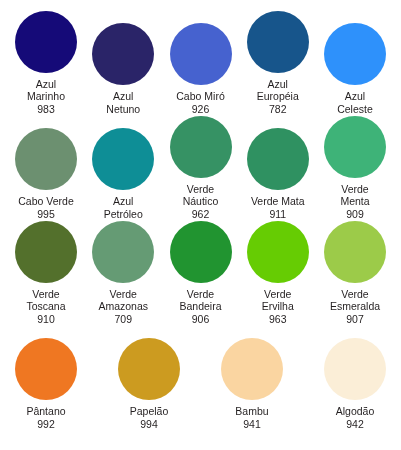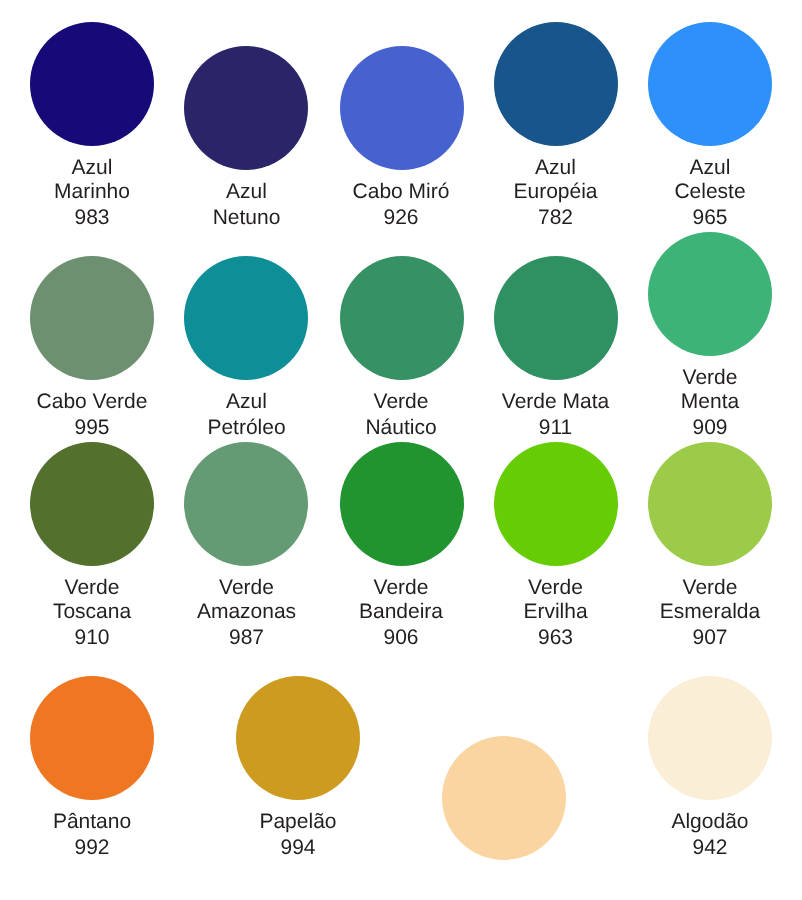--- a/index.html
+++ b/index.html
@@ -93,21 +93,20 @@
         <span class="swatch-name">Azul
 Européia</span>
         <span class="swatch-code">782</span>
       </div>
     </div>
     <div class="swatch-cell">
       <div class="swatch-disc" style="background-color: rgb(46, 145, 251);"></div>
       <div class="swatch-caption">
         <span class="swatch-name">Azul
 Celeste</span>
-        <span class="swatch-code">965</span>
       </div>
     </div>
   </div>
 
   <div class="swatch-row">
     <div class="swatch-cell">
       <div class="swatch-disc" style="background-color: rgb(108, 144, 112);"></div>
       <div class="swatch-caption">
         <span class="swatch-name">Cabo Verde</span>
         <span class="swatch-code">995</span>
@@ -118,20 +117,21 @@
       <div class="swatch-caption">
         <span class="swatch-name">Azul
 Petróleo</span>
       </div>
     </div>
     <div class="swatch-cell">
       <div class="swatch-disc" style="background-color: rgb(54, 146, 100);"></div>
       <div class="swatch-caption">
         <span class="swatch-name">Verde
 Náutico</span>
+        <span class="swatch-code">962</span>
       </div>
     </div>
     <div class="swatch-cell">
       <div class="swatch-disc" style="background-color: rgb(47, 145, 97);"></div>
       <div class="swatch-caption">
         <span class="swatch-name">Verde Mata</span>
         <span class="swatch-code">911</span>
       </div>
     </div>
     <div class="swatch-cell">
@@ -151,21 +151,21 @@
         <span class="swatch-name">Verde
 Toscana</span>
         <span class="swatch-code">910</span>
       </div>
     </div>
     <div class="swatch-cell">
       <div class="swatch-disc" style="background-color: rgb(101, 155, 116);"></div>
       <div class="swatch-caption">
         <span class="swatch-name">Verde
 Amazonas</span>
-        <span class="swatch-code">987</span>
+        <span class="swatch-code">709</span>
       </div>
     </div>
     <div class="swatch-cell">
       <div class="swatch-disc" style="background-color: rgb(33, 148, 48);"></div>
       <div class="swatch-caption">
         <span class="swatch-name">Verde
 Bandeira</span>
         <span class="swatch-code">906</span>
       </div>
     </div>
@@ -197,20 +197,24 @@
     </div>
     <div class="swatch-cell">
       <div class="swatch-disc" style="background-color: rgb(204, 155, 32);"></div>
       <div class="swatch-caption">
         <span class="swatch-name">Papelão</span>
         <span class="swatch-code">994</span>
       </div>
     </div>
     <div class="swatch-cell">
       <div class="swatch-disc" style="background-color: rgb(250, 213, 161);"></div>
+      <div class="swatch-caption">
+        <span class="swatch-name">Bambu</span>
+        <span class="swatch-code">941</span>
+      </div>
     </div>
     <div class="swatch-cell">
       <div class="swatch-disc" style="background-color: rgb(251, 238, 215);"></div>
       <div class="swatch-caption">
         <span class="swatch-name">Algodão</span>
         <span class="swatch-code">942</span>
       </div>
     </div>
   </div>
 

